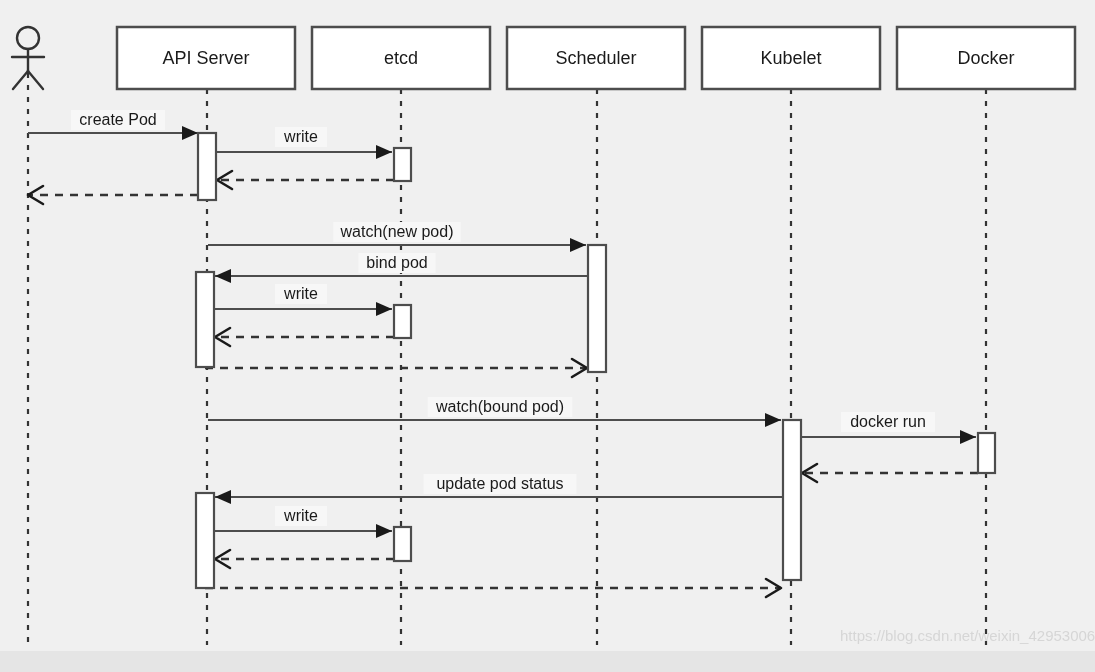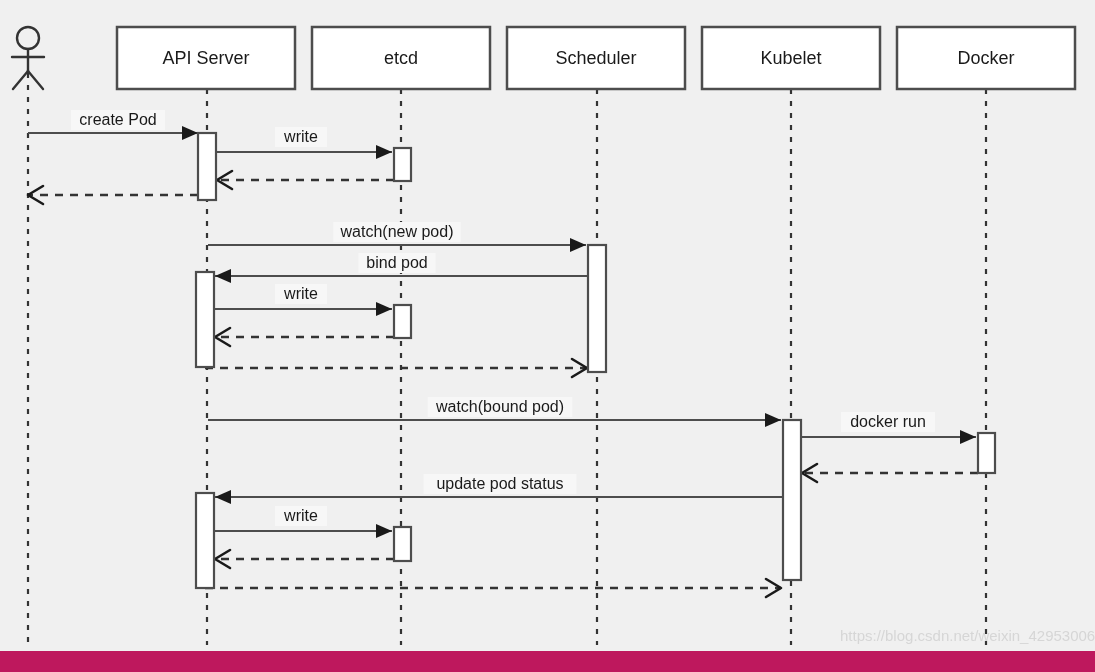--- a/index.html
+++ b/index.html
@@ -5,21 +5,21 @@
   html, body {
     margin: 0;
     padding: 0;
     background: #ffffff;
     font-family: "Liberation Sans", sans-serif;
   }
   #page {
     position: relative;
     width: 1095px;
     height: 672px;
-    background: #be185d;
+    background: #e5e5e5;
     overflow: hidden;
   }
   #canvas {
     position: absolute;
     left: 0;
     top: 0;
     width: 1095px;
     height: 651px;
     background: #f0f0f0;
   }

